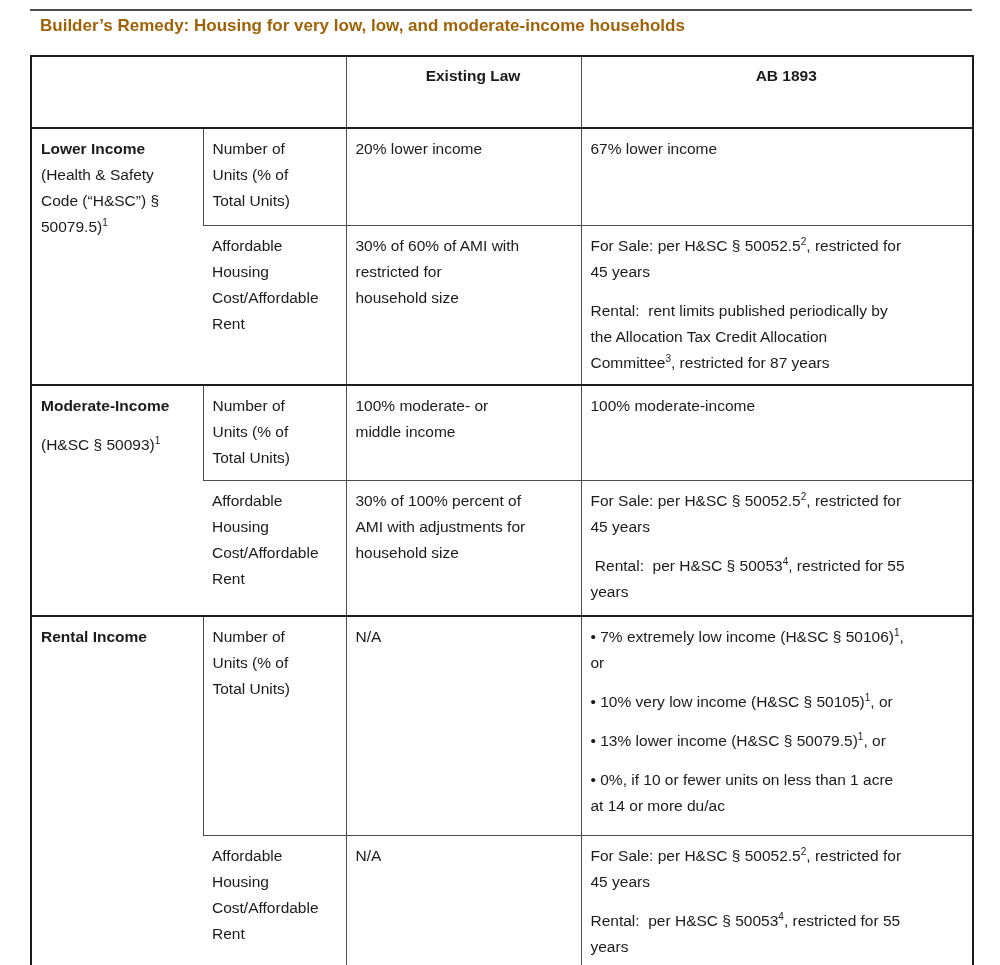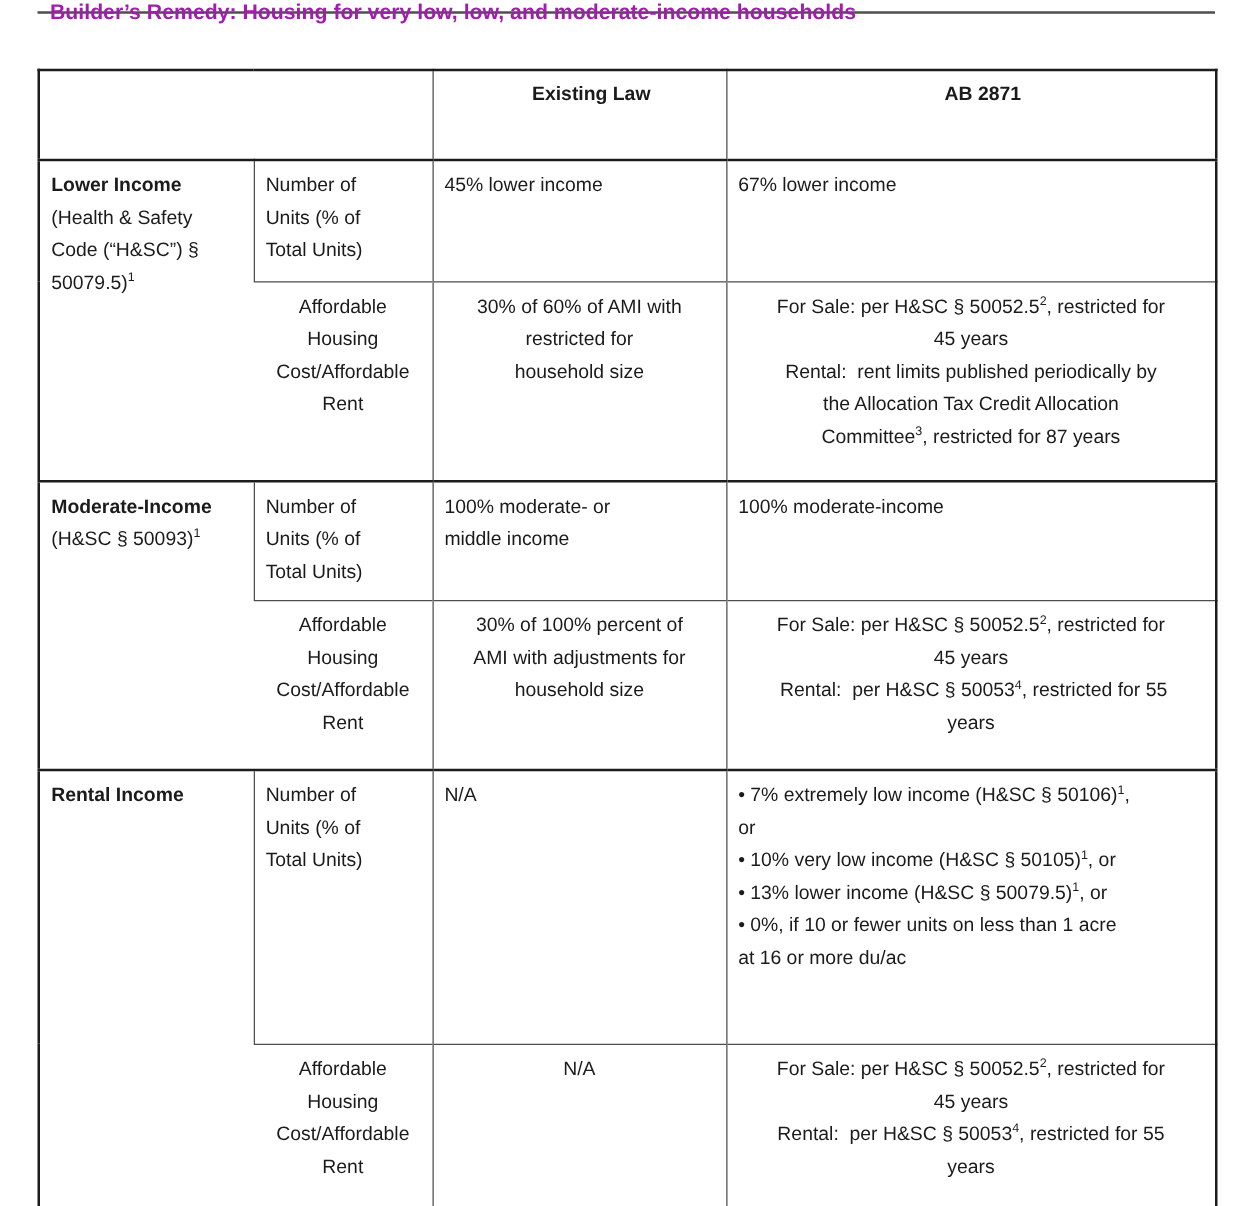--- a/index.html
+++ b/index.html
@@ -2,45 +2,45 @@
 <html><head>
 <meta charset="utf-8">
 <style>
   html,body{margin:0;padding:0;}
   body{
     width:1000px;height:965px;background:#ffffff;
     font-family:"Liberation Sans",sans-serif;color:#1b1b1b;
     overflow:hidden;position:relative;
   }
   .top-rule{position:absolute;left:30px;top:9px;width:942px;height:2px;background:#4f4f4f;}
-  .doc-title{position:absolute;left:40px;top:0;font-size:17px;font-weight:bold;color:#a21caf;}
+  .doc-title{position:absolute;left:40px;top:16px;font-size:17px;font-weight:bold;color:#a16207;}
   table.cmp{
     position:absolute;left:30px;top:55px;width:942px;
     border-collapse:collapse;table-layout:fixed;
     border:2px solid #1c1c1c;
   }
   td{
     vertical-align:top;padding:7px 9px 6px 9px;
     font-size:15.5px;line-height:26px;color:#1b1b1b;
     border-left:1px solid #4d4d4d;
     overflow:hidden;
   }
   td:first-child{border-left:none;}
   tr.hdr td{
     height:58px;text-align:center;font-weight:bold;
     border-bottom:2px solid #1c1c1c;padding-top:6px;padding-left:28px;
   }
   tr.hdr td.empty{border-left:none;}
   tr.sec td{border-top:2px solid #1c1c1c;}
-  tr.sub td{border-top:1px solid #4d4d4d;text-align:center;}
+  tr.sub td{border-top:1px solid #4d4d4d;}
   tr.r1{height:97px;padding-left:12px;}  tr.r2{height:160px;}
   tr.r3{height:95px;}  tr.r4{height:136px;}
   tr.r5{height:219px;} tr.r6{height:133px;}
   .para{margin:0;}
-  .para + .para{}
+  .para + .para{margin-top:13px;}
   .it{}
   .bd{font-weight:bold;}
   sup{font-size:10px;line-height:0;vertical-align:super;}
 </style>
 </head>
 <body>
 
 <div class="top-rule"></div>
 
 <div class="doc-title">Builder’s Remedy: Housing for very low, low, and moderate-income households</div>
@@ -50,32 +50,32 @@
     <col style="width:172px">
     <col style="width:143px">
     <col style="width:235px">
     <col style="width:392px">
   </colgroup>
 
   <tbody>
       <tr class="hdr">
     <td colspan="2" class="empty"></td>
     <td>Existing Law</td>
-    <td>AB 2871</td>
+    <td>AB 1893</td>
   </tr>
 
   <tr class="sec r1">
     <td rowspan="2">
           <p class="para"><span class="bd">Lower Income</span><br><span>(Health &amp; Safety</span><br><span>Code (“H&amp;SC”) §</span><br><span>50079.5)</span><sup>1</sup></p>
         </td>
     <td>
           <p class="para"><span class="it">Number of</span><br><span class="it">Units (% of</span><br><span class="it">Total Units)</span></p>
         </td>
     <td>
-          <p class="para"><span>45% lower income</span></p>
+          <p class="para"><span>20% lower income</span></p>
         </td>
     <td>
           <p class="para"><span>67% lower income</span></p>
         </td>
   </tr>
   <tr class="sub r2">
     <td>
           <p class="para"><span class="it">Affordable</span><br><span class="it">Housing</span><br><span class="it">Cost/Affordable</span><br><span class="it">Rent</span></p>
         </td>
     <td>
@@ -122,21 +122,21 @@
     <td>
           <p class="para"><span class="it">Number of</span><br><span class="it">Units (% of</span><br><span class="it">Total Units)</span></p>
         </td>
     <td>
           <p class="para"><span>N/A</span></p>
         </td>
     <td>
           <p class="para"><span>• 7% extremely low income (H&amp;SC § 50106)</span><sup>1</sup><span>,</span><br><span>or</span></p>
           <p class="para"><span>• 10% very low income (H&amp;SC § 50105)</span><sup>1</sup><span>, or</span></p>
           <p class="para"><span>• 13% lower income (H&amp;SC § 50079.5)</span><sup>1</sup><span>, or</span></p>
-          <p class="para"><span>• 0%, if 10 or fewer units on less than 1 acre</span><br><span>at 16 or more du/ac</span></p>
+          <p class="para"><span>• 0%, if 10 or fewer units on less than 1 acre</span><br><span>at 14 or more du/ac</span></p>
         </td>
   </tr>
   <tr class="sub r6">
     <td>
           <p class="para"><span class="it">Affordable</span><br><span class="it">Housing</span><br><span class="it">Cost/Affordable</span><br><span class="it">Rent</span></p>
         </td>
     <td>
           <p class="para"><span>N/A</span></p>
         </td>
     <td>

